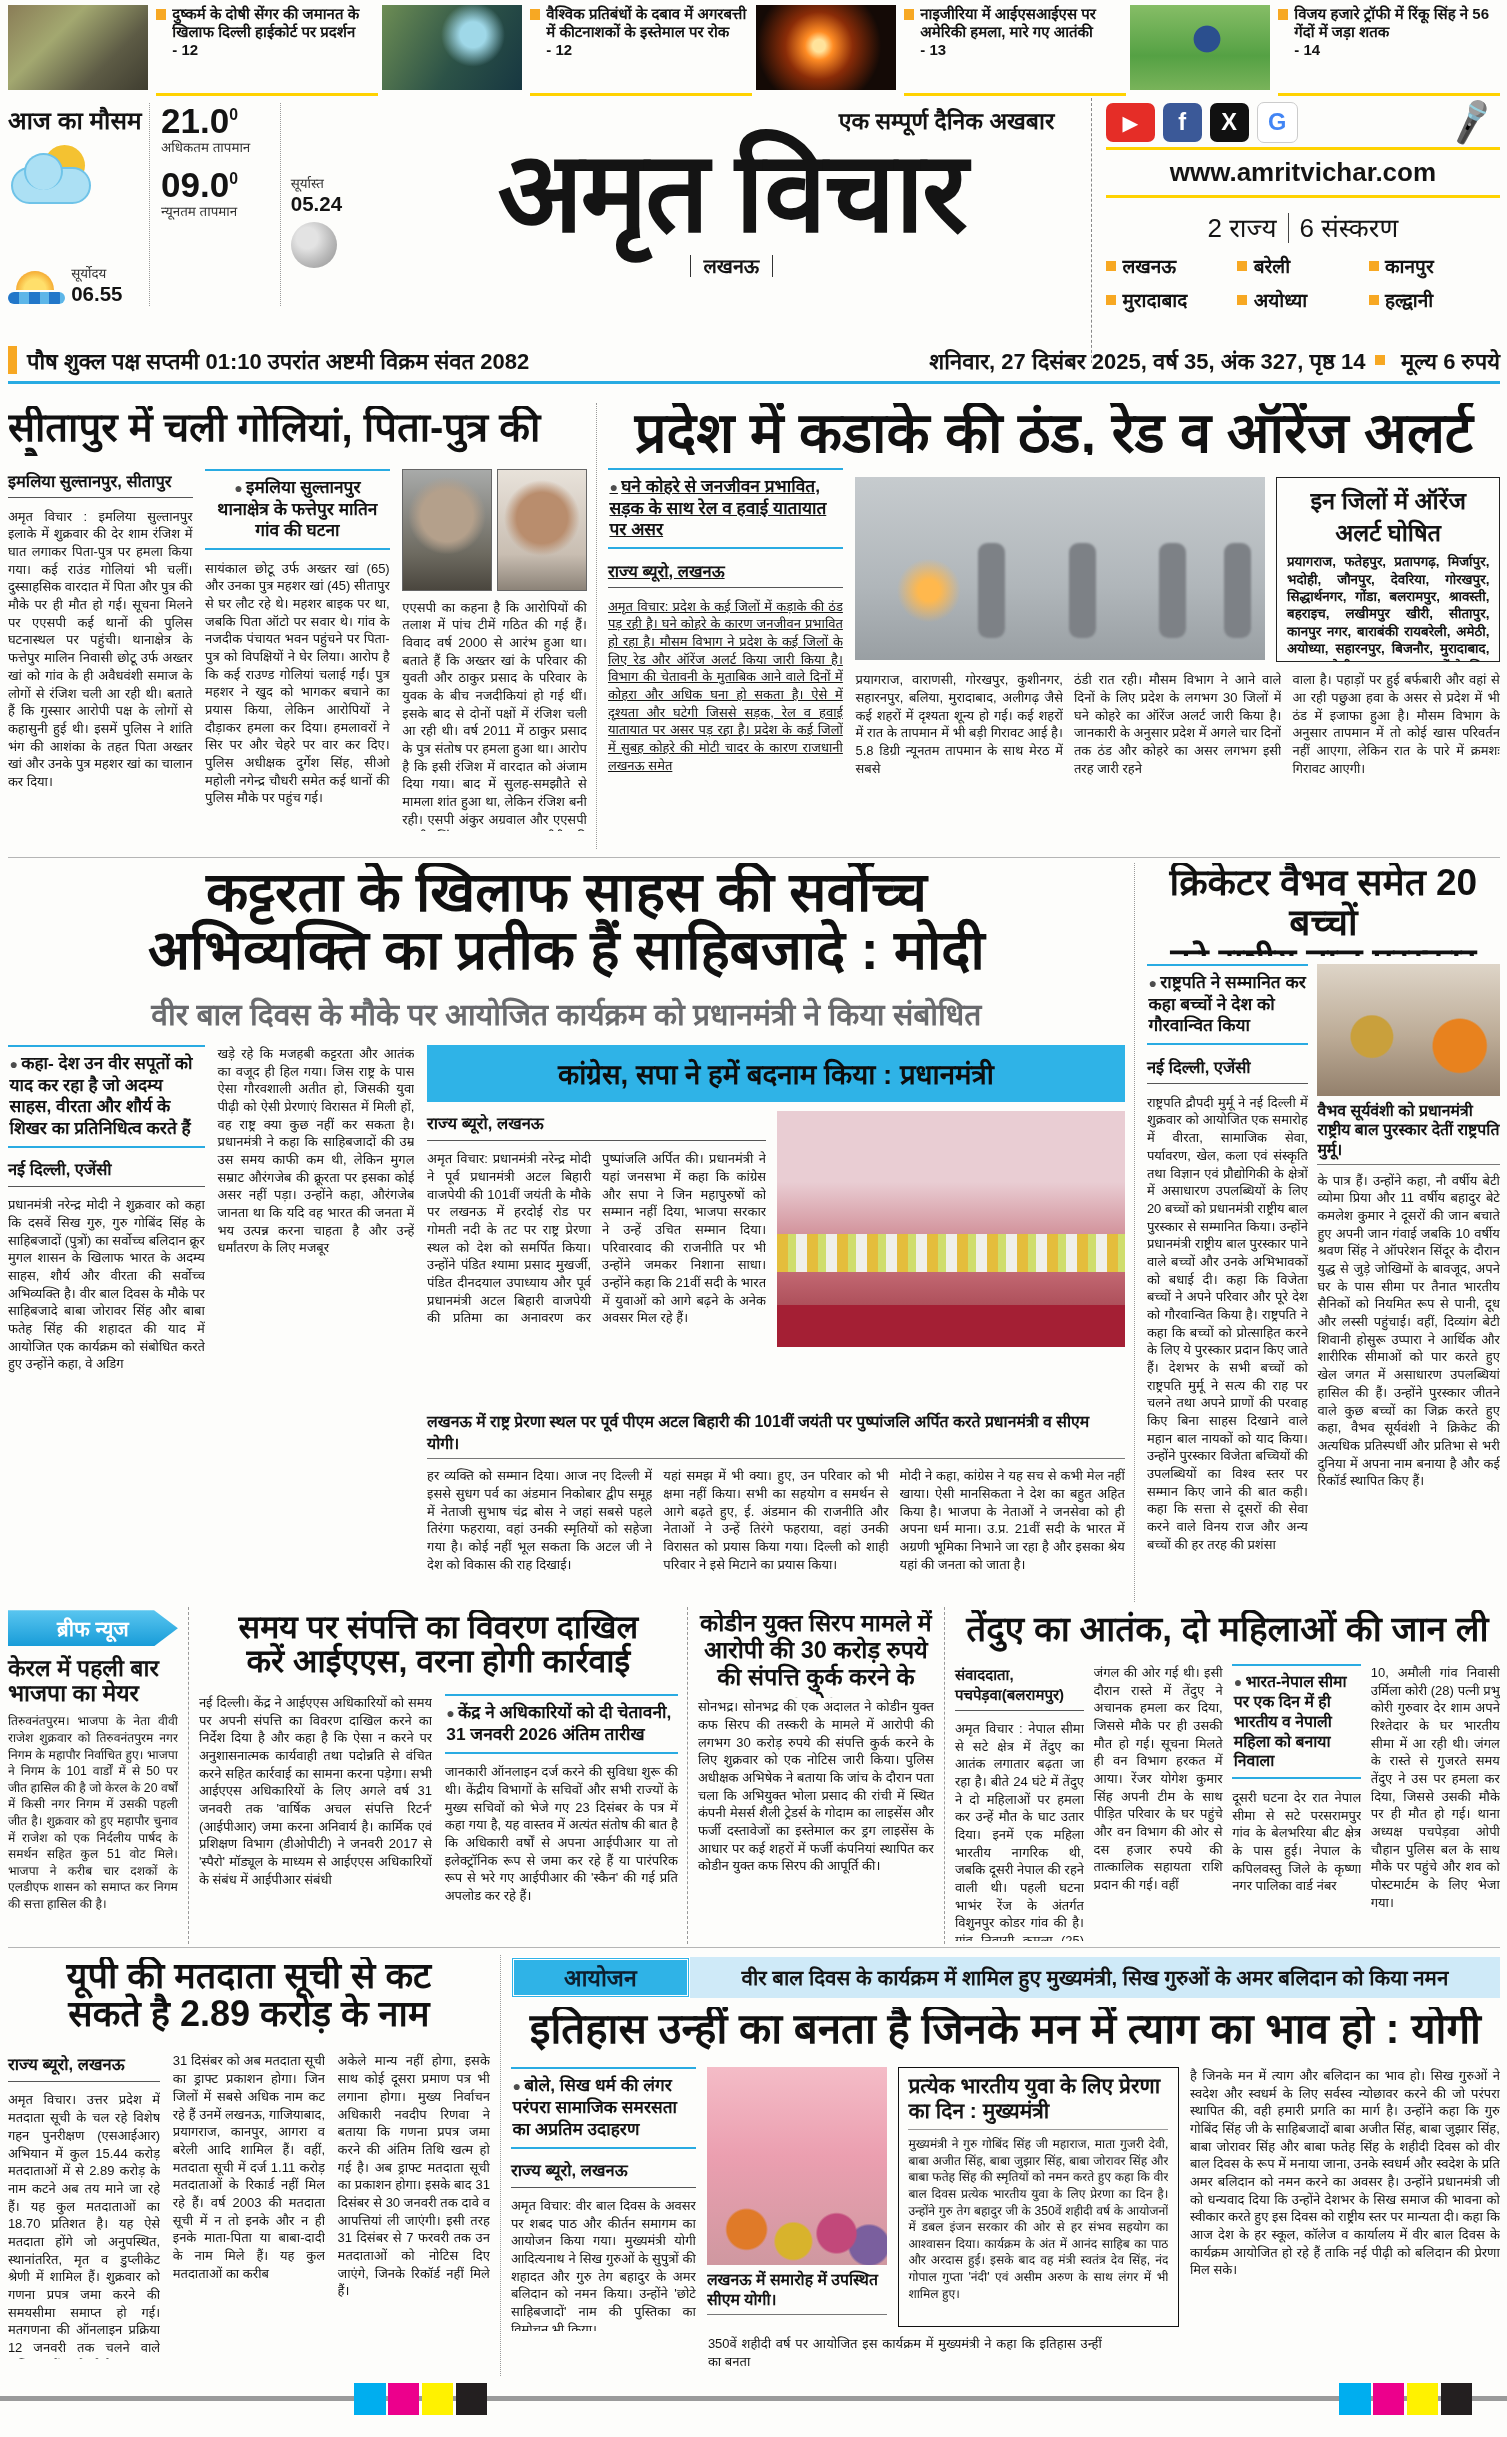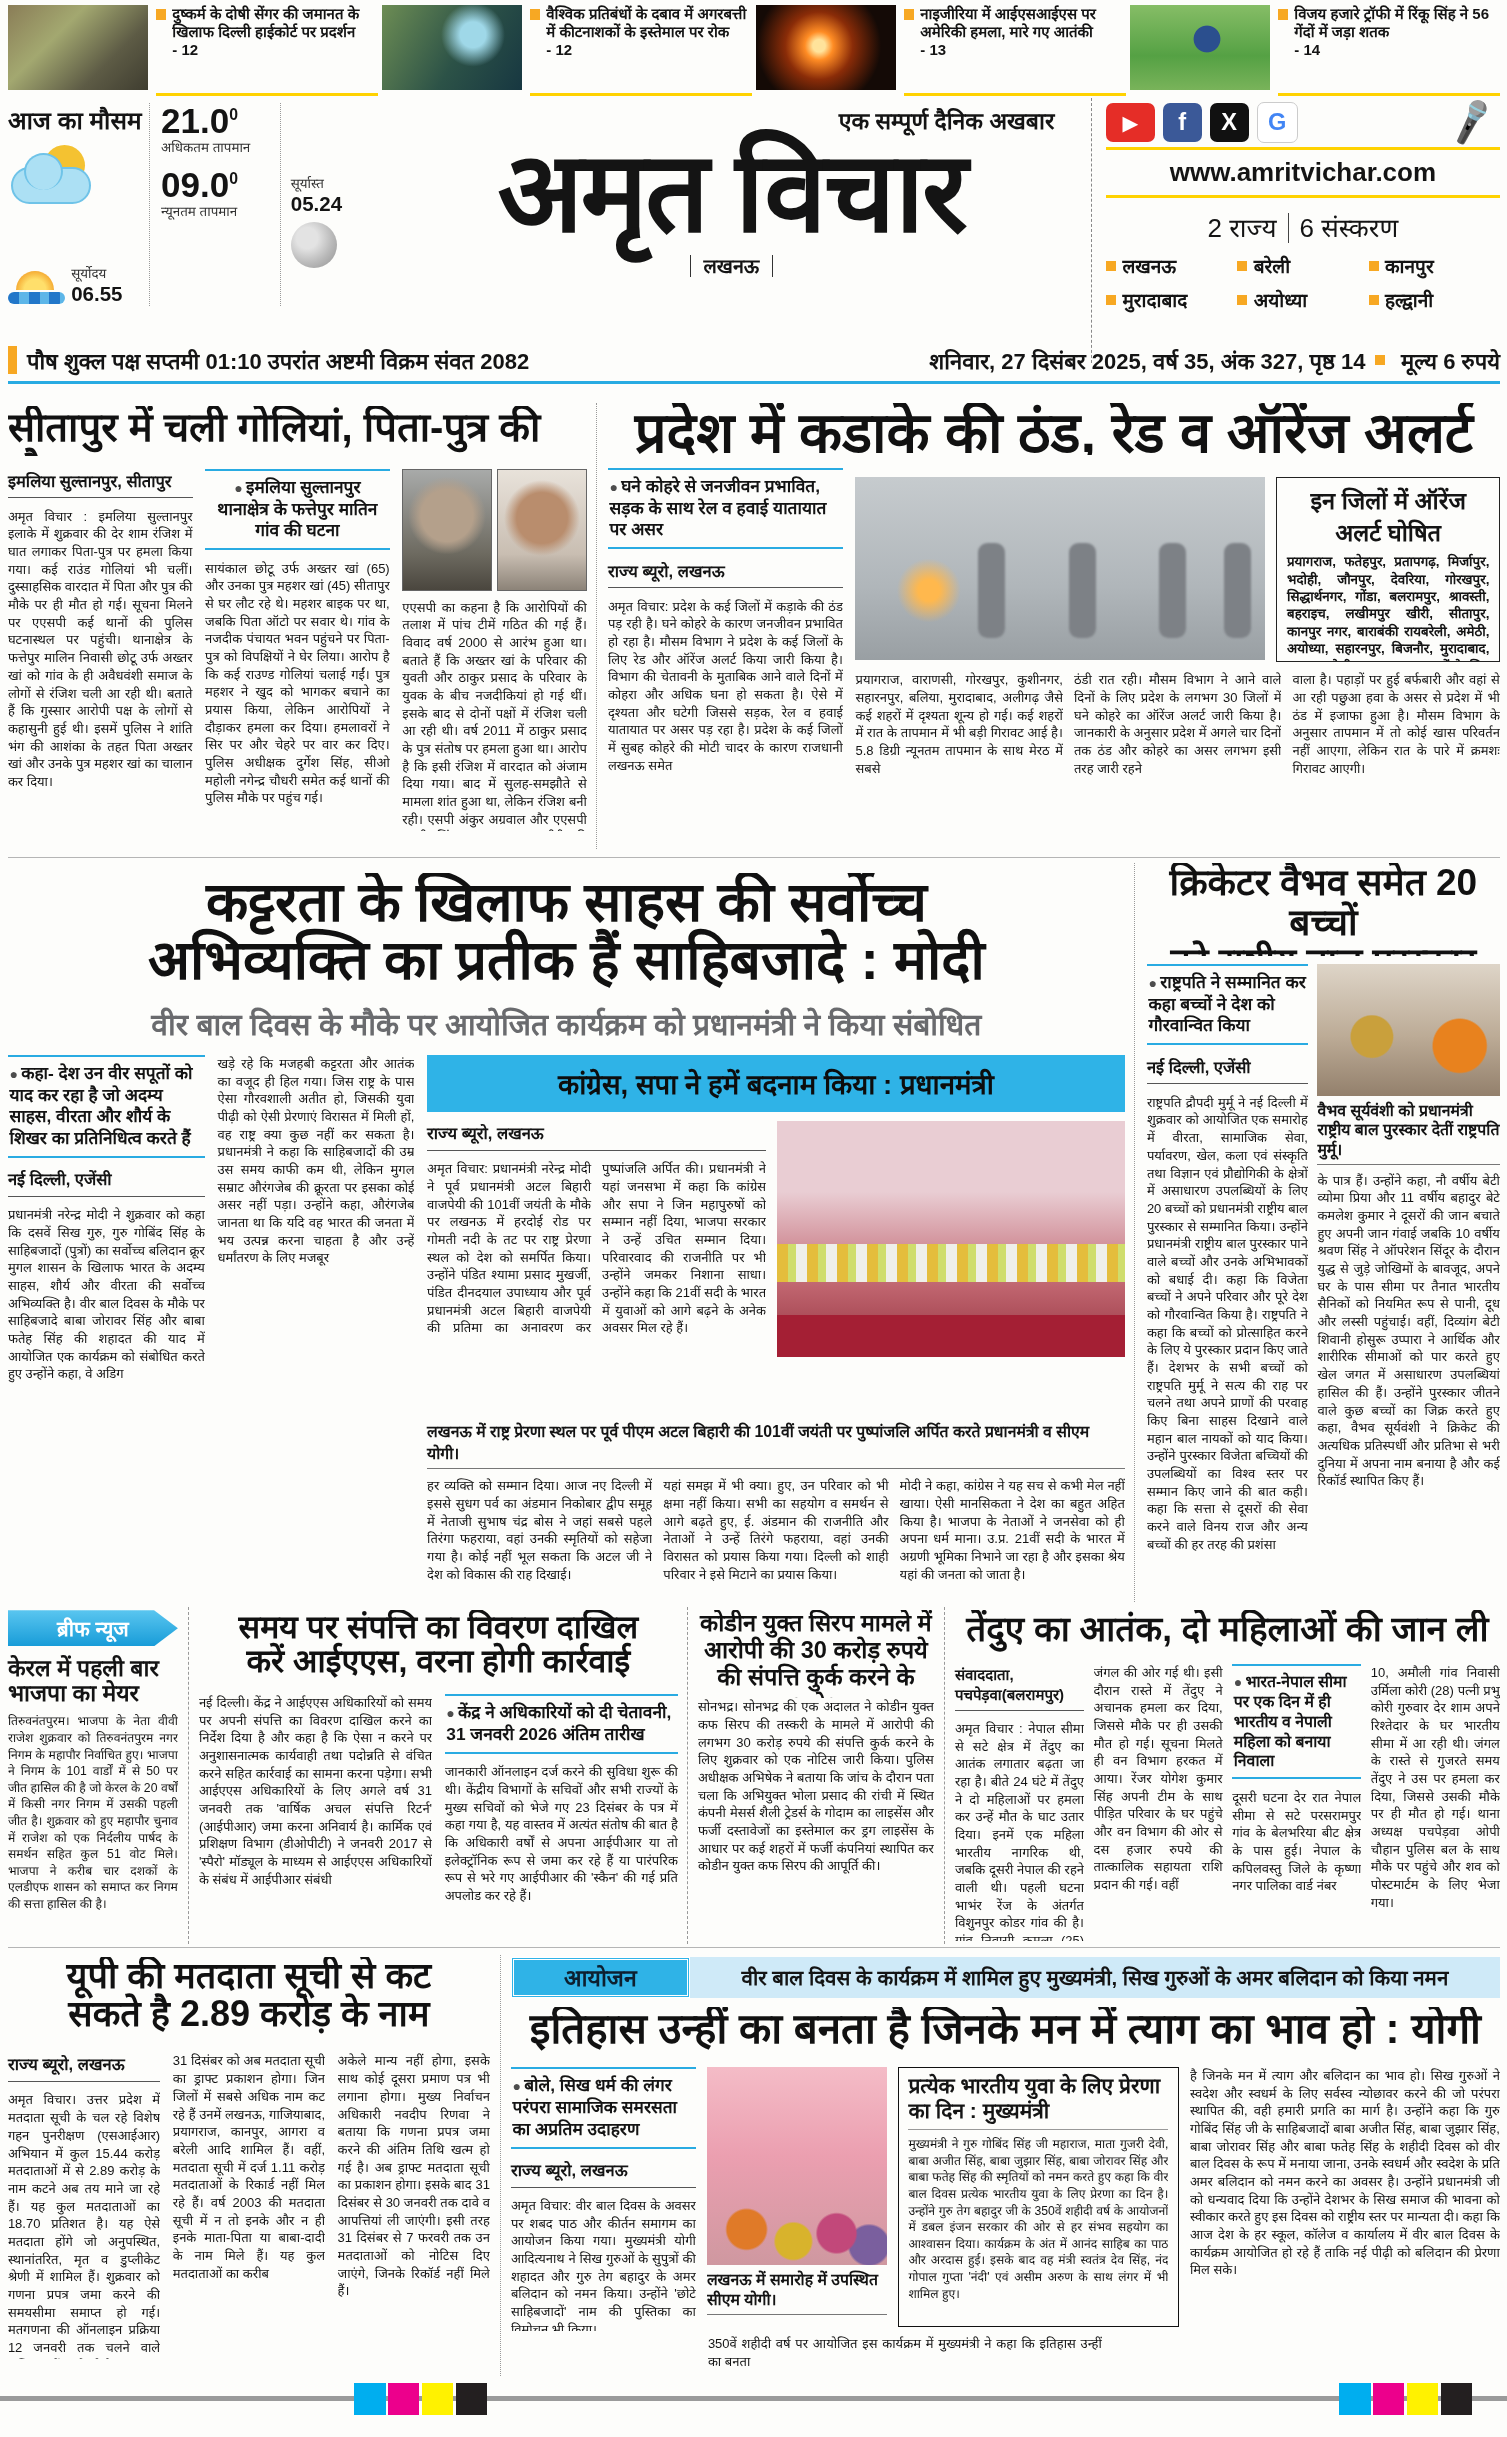--- a/index.html
+++ b/index.html
@@ -86,33 +86,33 @@
   .sitapur{left:0;top:0;width:579px;height:446px;}
   .sit-h{font-size:40px;height:50px;margin-top:3.2px;}
   .sit-cols{display:flex;gap:12.6px;margin-top:12.6px;height:370px;}
   .sit-cols>div{flex:1 1 0;min-width:0;}
   .mugs{display:flex;gap:4.7px;margin-bottom:7.9px;}
   .divv{border-left:1.6px dotted #999;}
   .dv1{left:588px;top:0;height:446px;}
   .cold{left:600px;top:0;width:892px;height:446px;}
   .cold-h{font-size:56px;text-align:center;height:52px;}
   .cold-grid{display:flex;gap:12.6px;margin-top:12.6px;height:373px;}
-  .cold-left{width:235px;flex:none;}
+  .cold-left{width:235px;flex:none;text-decoration:underline;}
   .cold-right{flex:1;min-width:0;}
   .strip58{background:#3eb6e9;font-size:25px;font-weight:bold;text-align:center;padding:7.9px 3.2px;}
   .cold-mid{display:flex;gap:11px;margin-top:9.5px;}
   .fog{width:410px;height:183px;flex:none;}
   .alertbox{flex:1;border:1.6px solid #222;padding:6.3px 9.5px;overflow:hidden;height:170px;}
   .alert-t{font-size:23.6px;font-weight:bold;text-align:center;margin-bottom:4.7px;}
   .alert-b{font-size:13.4px;font-weight:bold;line-height:1.3;text-align:justify;}
   .cold-bcols{display:flex;gap:11px;margin-top:9.5px;height:150px;}
   .cold-bcols>div{flex:1 1 0;min-width:0;}
   
   .row2{top:863px;left:7.9px;width:1492px;height:739px;}
-  .modi{left:0;top:10px;width:1117px;height:739px;}
+  .modi{left:0;top:0;width:1117px;height:739px;}
   .modi-h{font-size:55px;text-align:center;line-height:1.06;height:124px;}
   .modi-sub{font-size:30px;font-weight:bold;color:#6a6b6e;text-align:center;margin-top:6.3px;height:39px;overflow:hidden;}
   .modi-grid{display:flex;gap:12.6px;margin-top:12.6px;height:529px;}
   .mc1{width:197px;flex:none;}
   .mc2{width:197px;flex:none;}
   .mc3{flex:1;min-width:0;}
   .congress{background:#2fb3e7;color:#0d0d0d;font-size:27.6px;font-weight:bold;text-align:center;padding:9.5px 6.3px;}
   .c3row{display:flex;gap:11px;margin-top:9.5px;}
   .c3left{width:339px;flex:none;}
   .twocol{columns:2;column-gap:11px;}

